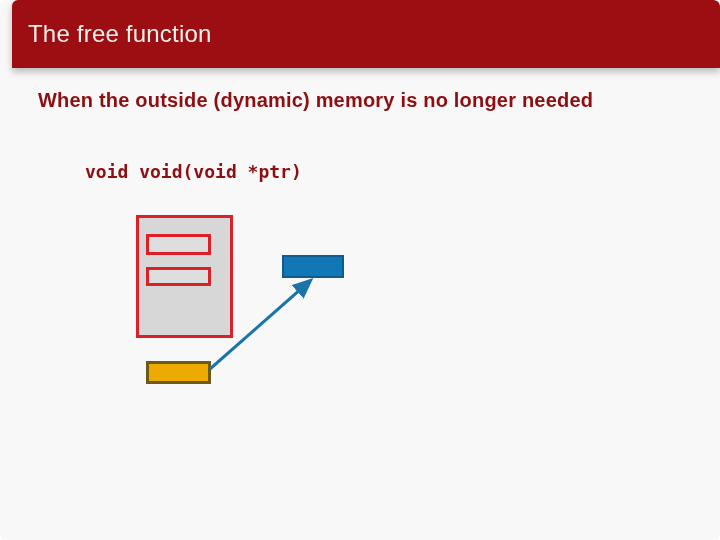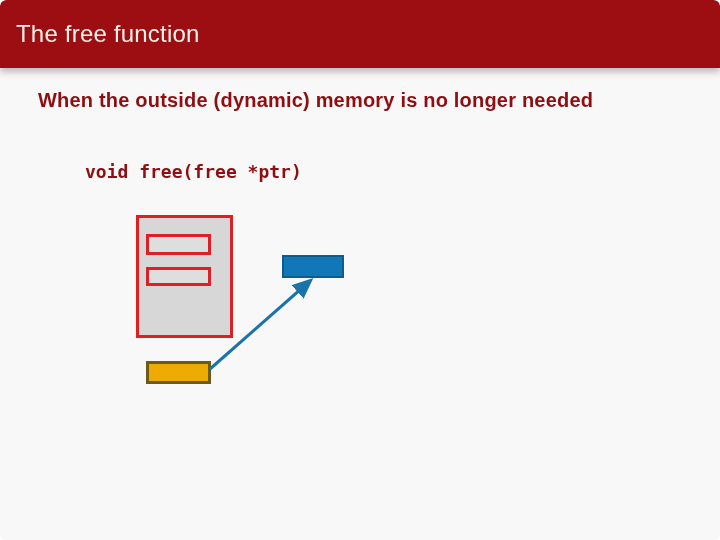--- a/index.html
+++ b/index.html
@@ -7,21 +7,21 @@
     position: relative;
     width: 720px;
     height: 540px;
     background: var(--slide-bg, #f8f8f8);
     border-radius: 6px;
     overflow: hidden;
     font-family: "Liberation Sans", sans-serif;
   }
   .title-bar {
     position: absolute;
-    top: 0; left: 0; right: 0;
+    top: 0; left: 12px; right: 0;
     height: 68px;
     background: var(--header-bg, #9c0e11);
     box-shadow: 0 4px 7px rgba(0,0,0,0.25);
     border-radius: 6px 6px 0 0;
     display: flex;
     align-items: center;
   }
   .title-text {
     margin: 0 0 0 16px;
     font-size: 24px;
@@ -80,21 +80,21 @@
 <body>
 
 <div class="slide">
 
   <header class="title-bar">
     <h1 class="title-text">The free function</h1>
   </header>
 
   <div class="subtitle">When the outside (dynamic) memory is no longer needed</div>
 
-  <div class="code-line">void free(free *ptr)</div>
+  <div class="code-line">void void(void *ptr)</div>
 
   <div class="diagram">
 
     <div class="shape heap-block"></div>
 
     <div class="shape chunk chunk-1"></div>
 
     <div class="shape chunk chunk-2"></div>
 
     <div class="shape pointer-box"></div>

